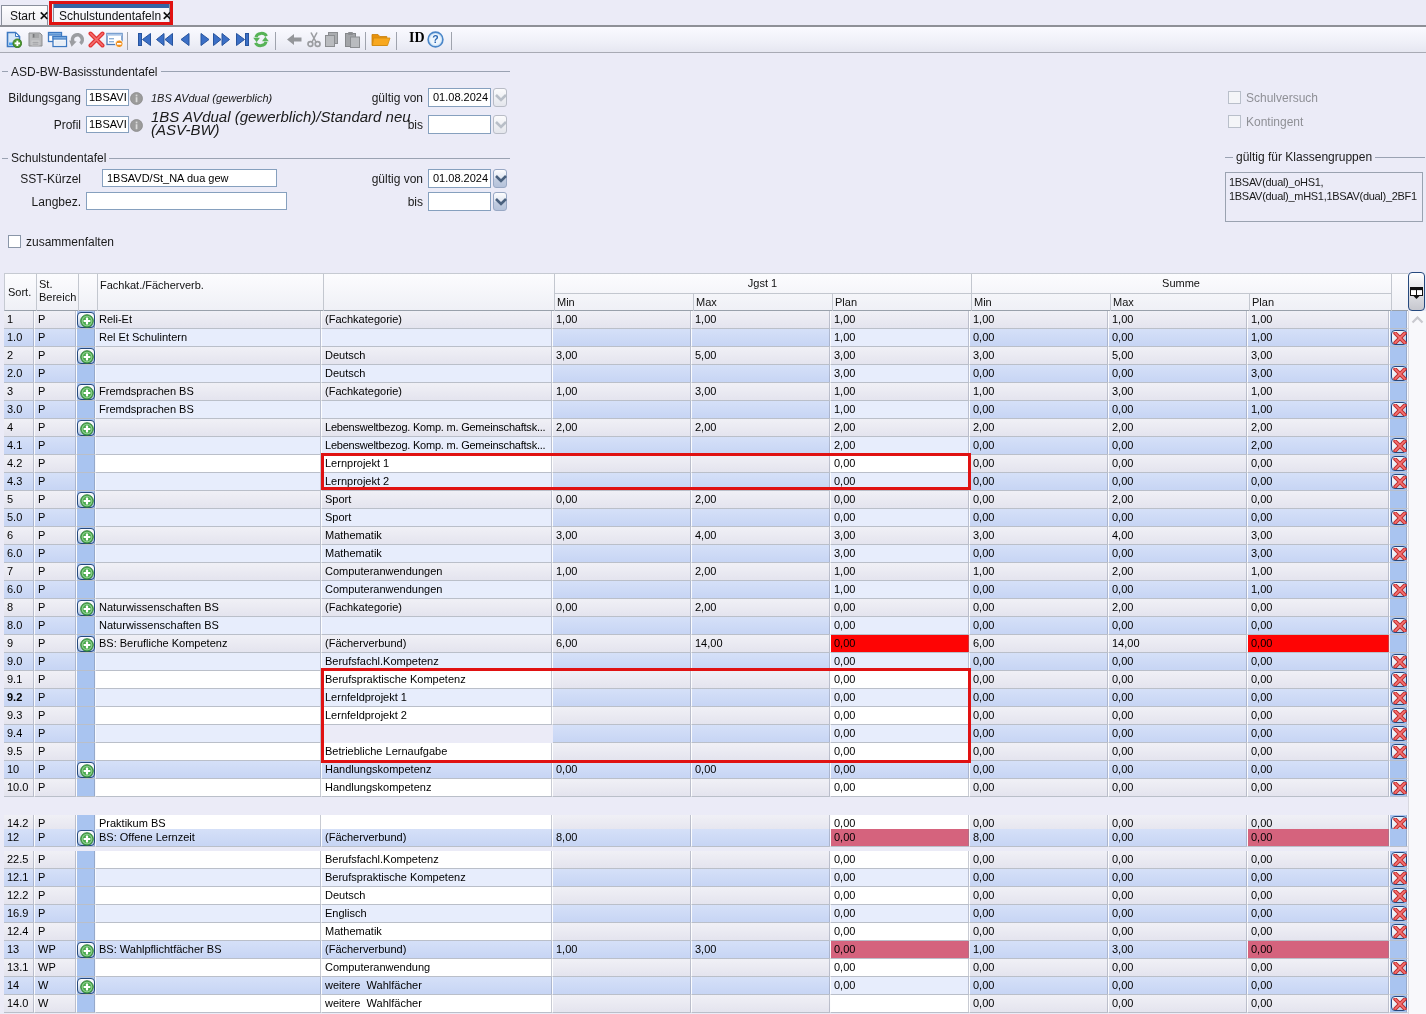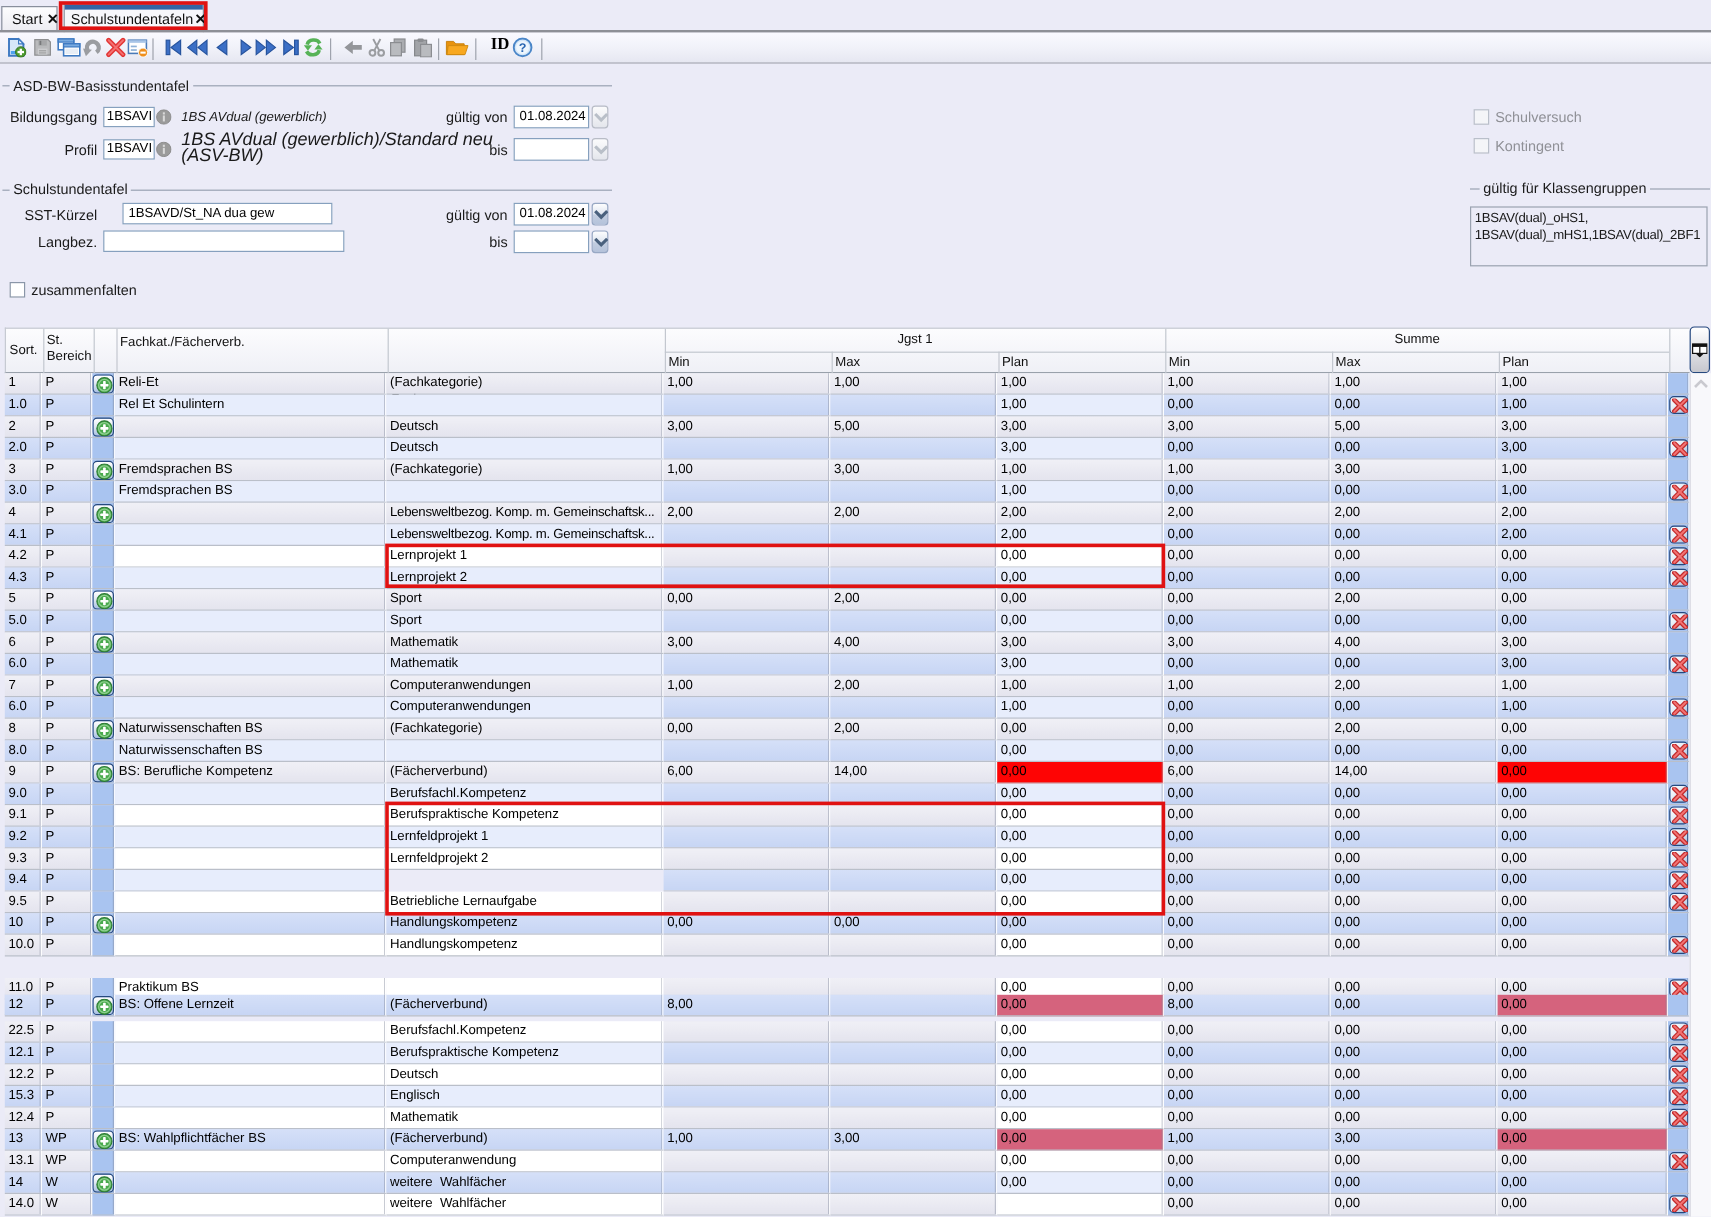--- a/index.html
+++ b/index.html
@@ -693,21 +693,21 @@
       <div class="cell ic" style="left:1386px;width:18px;">
         <div class="btn xbtn">
           <div style="position:absolute;left:1px;top:1px;"><svg width="14" height="12" viewBox="0 0 14 12">
               <path d="M2.2,1.2 L11.8,10.8 M11.8,1.2 L2.2,10.8" stroke="#c22b2b" stroke-width="3.8" stroke-linecap="round"></path>
               <path d="M2.2,1.2 L11.8,10.8 M11.8,1.2 L2.2,10.8" stroke="#f37272" stroke-width="1.7" stroke-linecap="round"></path>
             </svg></div>
         </div>
       </div>
     </div>
     <div class="row" style="top:416px;">
-      <div class="cell rb" style="left:0px;width:31px;">9.2</div>
+      <div class="cell rb" style="left:0px;width:31px;font-weight:bold;">9.2</div>
       <div class="cell rb" style="left:31px;width:42px;">P</div>
       <div class="cell ic" style="left:73px;width:19px;"></div>
       <div class="cell eb" style="left:92px;width:226px;"></div>
       <div class="cell eb" style="left:318px;width:231px;">Lernfeldprojekt 1</div>
       <div class="cell rb" style="left:549px;width:139px;"></div>
       <div class="cell rb" style="left:688px;width:139px;"></div>
       <div class="cell eb" style="left:827px;width:139px;">0,00</div>
       <div class="cell rb" style="left:966px;width:139px;">0,00</div>
       <div class="cell rb" style="left:1105px;width:139px;">0,00</div>
       <div class="cell rb" style="left:1244px;width:142px;">0,00</div>
@@ -844,21 +844,21 @@
       <div class="cell rb" style="left:318px;width:231px;">(Fachkategorie)</div>
       <div class="cell rb" style="left:549px;width:139px;">0,00</div>
       <div class="cell rb" style="left:688px;width:139px;"></div>
       <div class="cell rb" style="left:827px;width:139px;">0,00</div>
       <div class="cell rb" style="left:966px;width:139px;">0,00</div>
       <div class="cell rb" style="left:1105px;width:139px;">0,00</div>
       <div class="cell rb" style="left:1244px;width:142px;">0,00</div>
       <div class="cell ic" style="left:1386px;width:18px;"></div>
     </div>
     <div class="row" style="top:542px;">
-      <div class="cell ra" style="left:0px;width:31px;">11.0</div>
+      <div class="cell ra" style="left:0px;width:31px;">14.2</div>
       <div class="cell ra" style="left:31px;width:42px;">P</div>
       <div class="cell ic" style="left:73px;width:19px;"></div>
       <div class="cell ea" style="left:92px;width:226px;">Praktikum BS</div>
       <div class="cell ea" style="left:318px;width:231px;"></div>
       <div class="cell ra" style="left:549px;width:139px;"></div>
       <div class="cell ra" style="left:688px;width:139px;"></div>
       <div class="cell ea" style="left:827px;width:139px;">0,00</div>
       <div class="cell ra" style="left:966px;width:139px;">0,00</div>
       <div class="cell ra" style="left:1105px;width:139px;">0,00</div>
       <div class="cell ra" style="left:1244px;width:142px;">0,00</div>
@@ -951,21 +951,21 @@
       <div class="cell ic" style="left:1386px;width:18px;">
         <div class="btn xbtn">
           <div style="position:absolute;left:1px;top:1px;"><svg width="14" height="12" viewBox="0 0 14 12">
               <path d="M2.2,1.2 L11.8,10.8 M11.8,1.2 L2.2,10.8" stroke="#c22b2b" stroke-width="3.8" stroke-linecap="round"></path>
               <path d="M2.2,1.2 L11.8,10.8 M11.8,1.2 L2.2,10.8" stroke="#f37272" stroke-width="1.7" stroke-linecap="round"></path>
             </svg></div>
         </div>
       </div>
     </div>
     <div class="row" style="top:632px;">
-      <div class="cell rb" style="left:0px;width:31px;">15.3</div>
+      <div class="cell rb" style="left:0px;width:31px;">16.9</div>
       <div class="cell rb" style="left:31px;width:42px;">P</div>
       <div class="cell ic" style="left:73px;width:19px;"></div>
       <div class="cell eb" style="left:92px;width:226px;"></div>
       <div class="cell eb" style="left:318px;width:231px;">Englisch</div>
       <div class="cell rb" style="left:549px;width:139px;"></div>
       <div class="cell rb" style="left:688px;width:139px;"></div>
       <div class="cell eb" style="left:827px;width:139px;">0,00</div>
       <div class="cell rb" style="left:966px;width:139px;">0,00</div>
       <div class="cell rb" style="left:1105px;width:139px;">0,00</div>
       <div class="cell rb" style="left:1244px;width:142px;">0,00</div>

